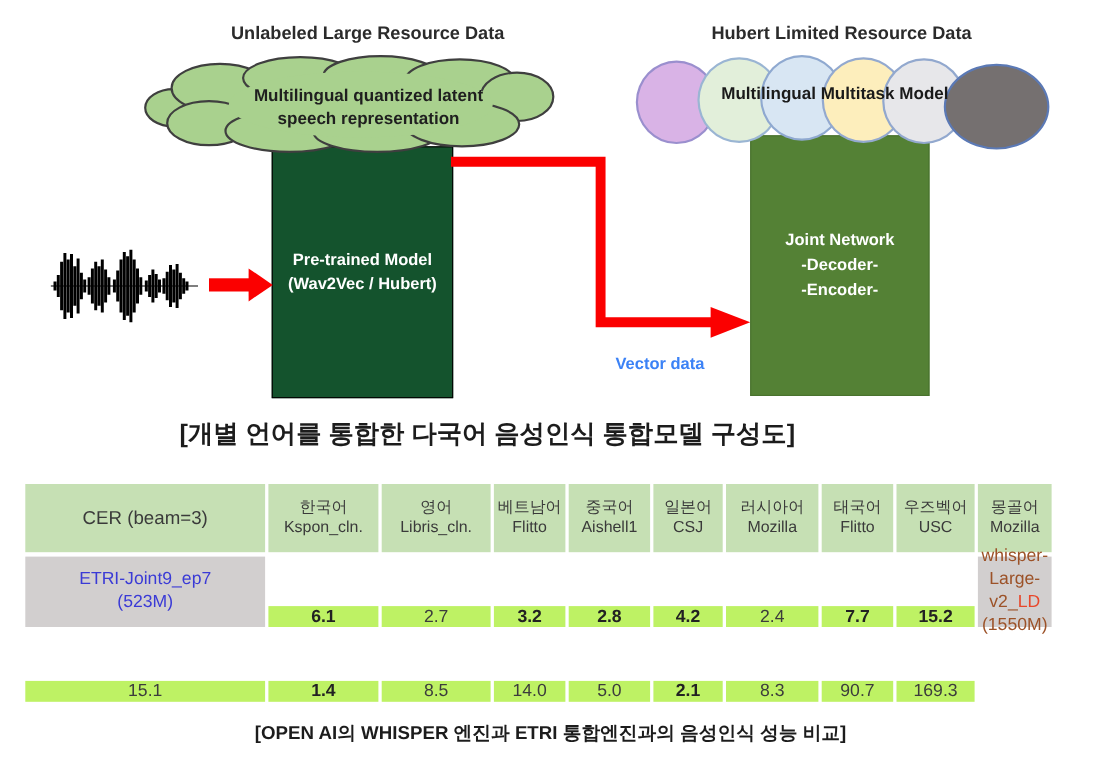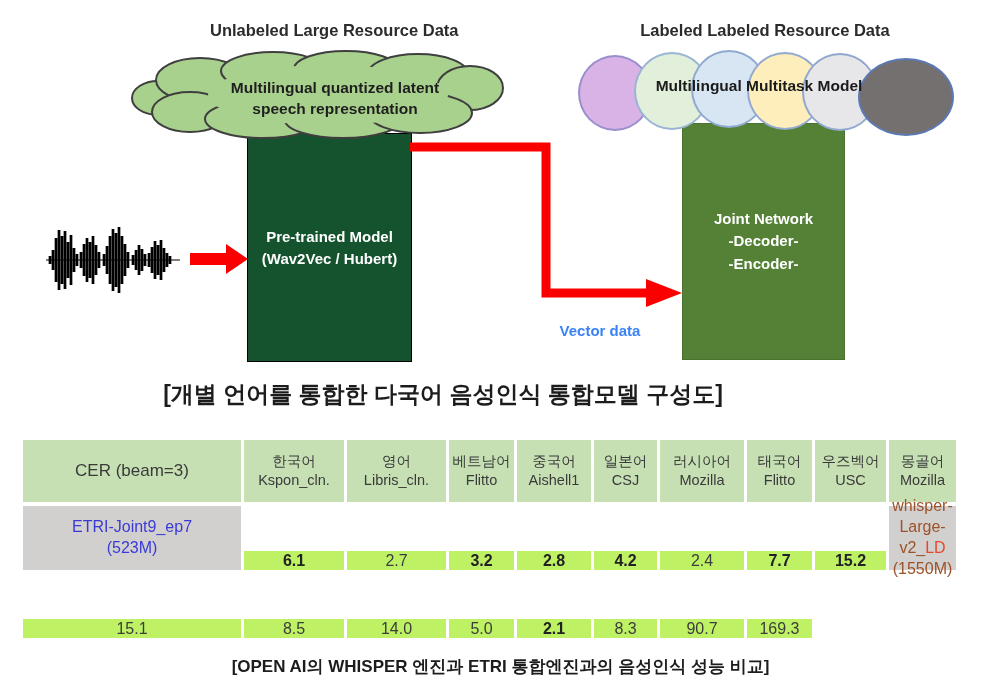--- a/index.html
+++ b/index.html
@@ -70,21 +70,21 @@
     left:0;top:655px;width:1001px;text-align:center;
     font-size:17px;font-weight:700;color:#1c1c1c;
   }
 </style>
 </head>
 <body>
 
 <div class="page">
 
   <div class="abs section-title" style="left:210px;top:21px;width:240px;">Unlabeled Large Resource Data</div>
-  <div class="abs section-title" style="left:640px;top:21px;width:250px;">Labeled Labeled Resource Data</div>
+  <div class="abs section-title" style="left:640px;top:21px;width:250px;">Hubert Limited Resource Data</div>
 
   <svg class="abs" style="left:46px;top:224px;z-index:2;" width="134" height="72" viewBox="0 0 134 72">
     <path d="M0,36 H134" stroke="#000" stroke-width="1"></path>
     <path stroke="#000" stroke-width="2.7" d="
       M4,32 V40 M7,26 V46 M10,14 V58 M13,6 V66 M16,12 V60 M19,7 V65 M22,18 V54 M25,11 V61 M28,24 V48 M31,30 V42
       M35,28 V44 M38,20 V52 M41,14 V58 M44,18 V54 M47,12 V60 M50,21 V51 M53,28 V44
       M58,30 V42 M61,22 V50 M64,12 V60 M67,5 V67 M70,9 V63 M73,3 V69 M76,12 V60 M79,20 V52 M82,28 V44
       M87,31 V41 M90,26 V46 M93,21 V51 M96,25 V47 M99,30 V42
       M103,29 V43 M106,23 V49 M109,17 V55 M112,21 V51 M115,16 V56 M118,24 V48 M121,29 V43 M124,32 V40"></path>
   </svg>
@@ -192,20 +192,21 @@
     <div class="cell vcell bold">4.2</div>
     <div class="cell vcell">2.4</div>
     <div class="cell vcell bold">7.7</div>
     <div class="cell vcell bold">15.2</div>
 
     <div class="cell labelcell">
       <span><span class="whisper-main">whisper-Large-v2_</span><span class="whisper-suffix">LD</span></span>
       <span class="whisper-main">(1550M)</span>
     </div>
     <div class="cell vcell">15.1</div>
+    <div class="cell vcell bold">1.4</div>
     <div class="cell vcell">8.5</div>
     <div class="cell vcell">14.0</div>
     <div class="cell vcell">5.0</div>
     <div class="cell vcell bold">2.1</div>
     <div class="cell vcell">8.3</div>
     <div class="cell vcell">90.7</div>
     <div class="cell vcell">169.3</div>
   </div>
 
   <div class="abs table-caption">[OPEN AI의 WHISPER 엔진과 ETRI 통합엔진과의 음성인식 성능 비교]</div>

